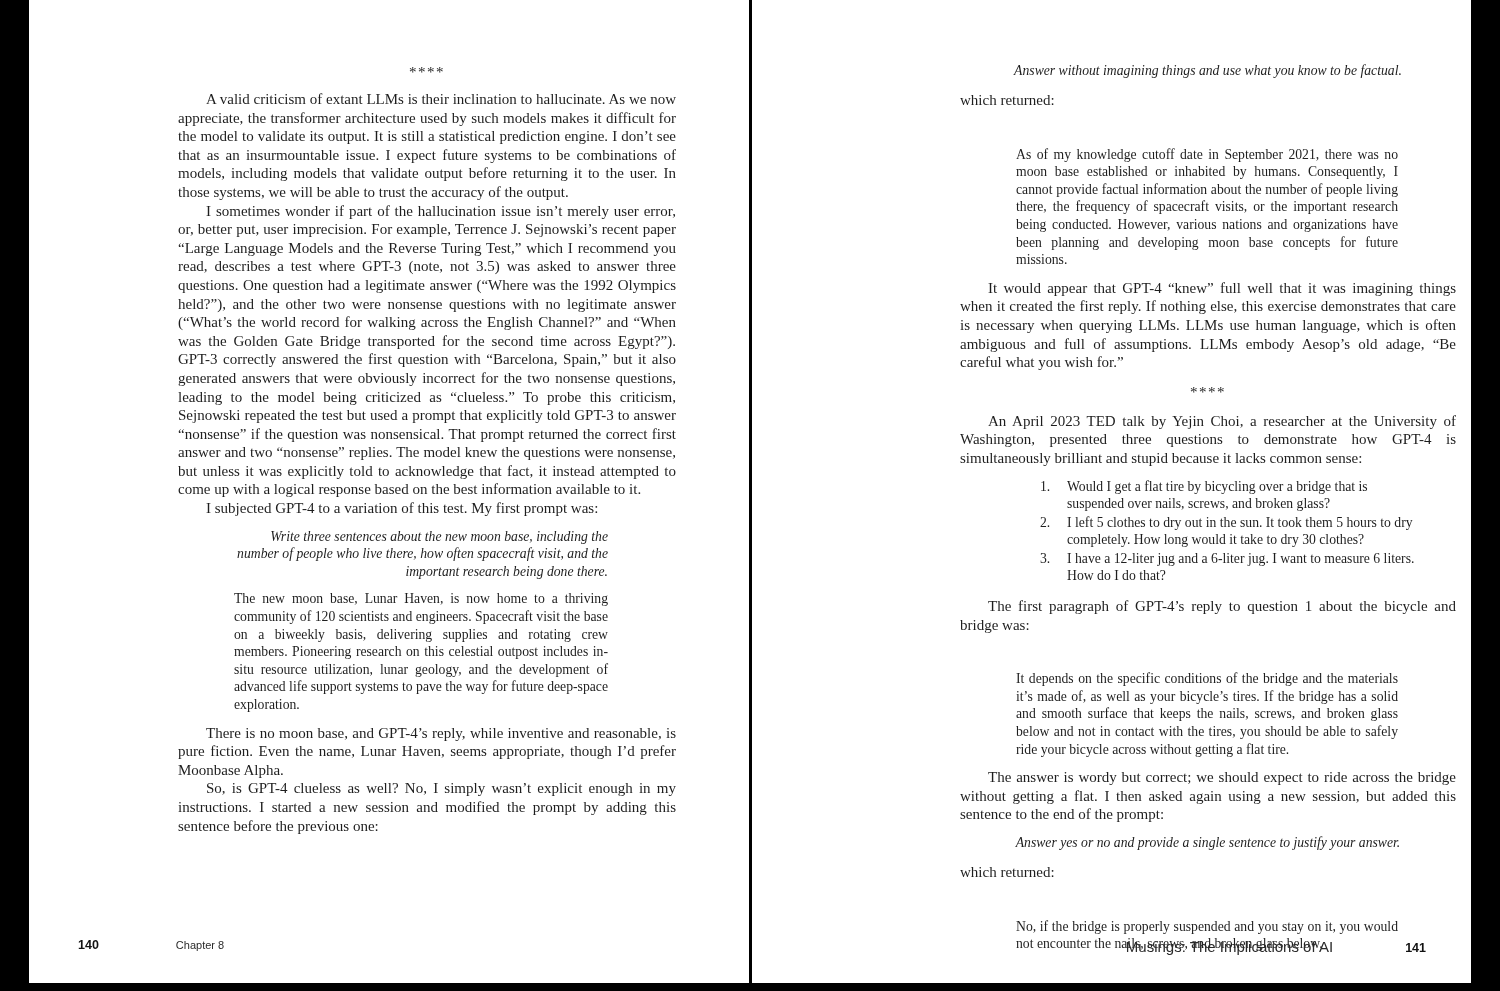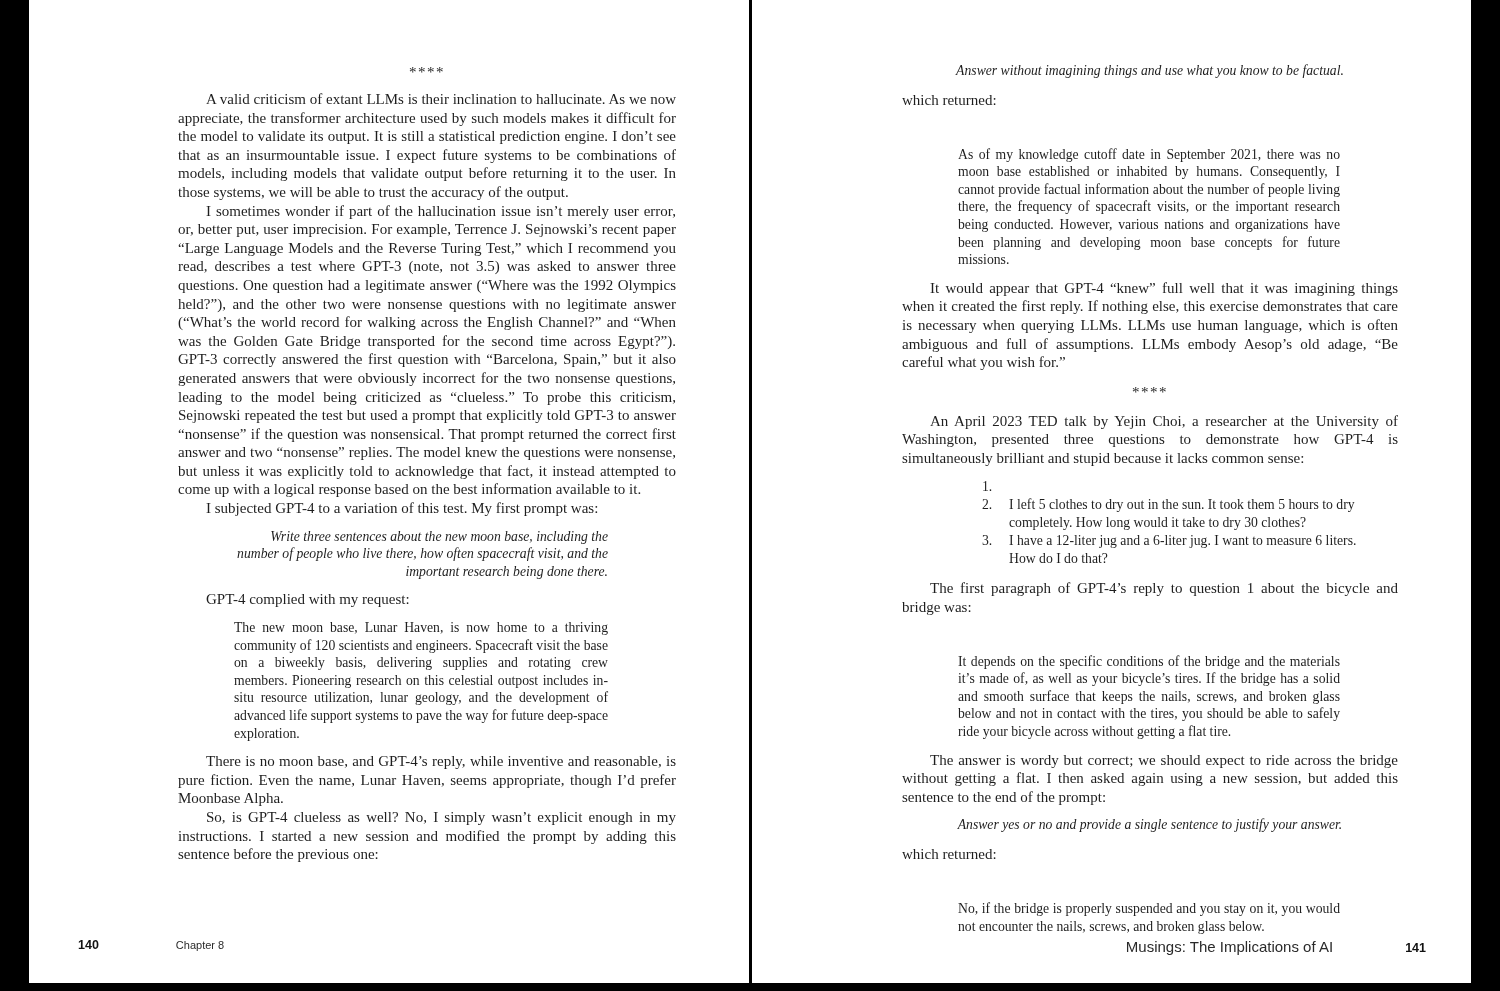--- a/index.html
+++ b/index.html
@@ -12,21 +12,21 @@
     overflow: hidden;
   }
   .edge { position: absolute; top: 0; height: 991px; background: #000; }
   .edge.left { left: 0; width: 29px; }
   .edge.right { right: 0; width: 29px; }
   .bottom-bar { position: absolute; left: 0; bottom: 0; width: 1500px; height: 8px; background: #000; }
   .spine { position: absolute; left: 749px; top: 0; width: 3px; height: 991px; background: #000; }
 
   .col { position: absolute; top: 62px; }
   .col-left  { left: 178px; width: 498px; }
-  .col-right { left: 902px; width: 496px; }
+  .col-right { left: 960px; width: 496px; }
 
   .body-text p.para {
     font-size: 15px;
     line-height: 18.6px;
     text-align: justify;
   }
   p.para.indent { text-indent: 28px; }
   p.para.lead { margin-top: 2px; }
 
   .section-break {
@@ -92,41 +92,41 @@
 <div class="edge right"></div>
 <div class="spine"></div>
 <div class="bottom-bar"></div>
 
 <div class="col col-left body-text">
   <div class="section-break">****</div>
   <p class="para indent lead">A valid criticism of extant LLMs is their inclination to hallucinate. As we now appreciate, the transformer architecture used by such models makes it difficult for the model to validate its output. It is still a statistical prediction engine. I don’t see that as an insurmountable issue. I expect future systems to be combinations of models, including models that validate output before returning it to the user. In those systems, we will be able to trust the accuracy of the output.</p>
   <p class="para indent">I sometimes wonder if part of the hallucination issue isn’t merely user error, or, better put, user imprecision. For example, Terrence J. Sejnowski’s recent paper “Large Language Models and the Reverse Turing Test,” which I recommend you read, describes a test where GPT-3 (note, not 3.5) was asked to answer three questions. One question had a legitimate answer (“Where was the 1992 Olympics held?”), and the other two were nonsense questions with no legitimate answer (“What’s the world record for walking across the English Channel?” and “When was the Golden Gate Bridge transported for the second time across Egypt?”). GPT-3 correctly answered the first question with “Barcelona, Spain,” but it also generated answers that were obviously incorrect for the two nonsense questions, leading to the model being criticized as “clueless.” To probe this criticism, Sejnowski repeated the test but used a prompt that explicitly told GPT-3 to answer “nonsense” if the question was nonsensical. That prompt returned the correct first answer and two “nonsense” replies. The model knew the questions were nonsense, but unless it was explicitly told to acknowledge that fact, it instead attempted to come up with a logical response based on the best information available to it.</p>
   <p class="para indent">I subjected GPT-4 to a variation of this test. My first prompt was:</p>
   <div class="quote prompt">Write three sentences about the new moon base, including the number of people who live there, how often spacecraft visit, and the important research being done there.</div>
-  <p class="para indent">GPT-4 complied with my request:</p>
   <div class="quote">The new moon base, Lunar Haven, is now home to a thriving community of 120 scientists and engineers. Spacecraft visit the base on a biweekly basis, delivering supplies and rotating crew members. Pioneering research on this celestial outpost includes in-situ resource utilization, lunar geology, and the development of advanced life support systems to pave the way for future deep-space exploration.</div>
   <p class="para indent">There is no moon base, and GPT-4’s reply, while inventive and reasonable, is pure fiction. Even the name, Lunar Haven, seems appropriate, though I’d prefer Moonbase Alpha.</p>
   <p class="para indent">So, is GPT-4 clueless as well? No, I simply wasn’t explicit enough in my instructions. I started a new session and modified the prompt by adding this sentence before the previous one:</p>
 </div>
 
 <div class="footer footer-left">
   <span class="pagenum">140</span>
   <span class="running">Chapter 8</span>
 </div>
 
 <div class="col col-right body-text">
   <div class="centered-italic">Answer without imagining things and use what you know to be factual.</div>
   <p class="para">which returned:</p>
   <div class="quote">As of my knowledge cutoff date in September 2021, there was no moon base established or inhabited by humans. Consequently, I cannot provide factual information about the number of people living there, the frequency of spacecraft visits, or the important research being conducted. However, various nations and organizations have been planning and developing moon base concepts for future missions.</div>
   <p class="para indent">It would appear that GPT-4 “knew” full well that it was imagining things when it created the first reply. If nothing else, this exercise demonstrates that care is necessary when querying LLMs. LLMs use human language, which is often ambiguous and full of assumptions. LLMs embody Aesop’s old adage, “Be careful what you wish for.”</p>
   <div class="section-break mid">****</div>
   <p class="para indent">An April 2023 TED talk by Yejin Choi, a researcher at the University of Washington, presented three questions to demonstrate how GPT-4 is simultaneously brilliant and stupid because it lacks common sense:</p>
   <div class="qlist">
     <div class="q-item">
       <span class="q-num">1.</span>
+      <span class="q-text">Would I get a flat tire by bicycling over a bridge that is suspended over nails, screws, and broken glass?</span>
     </div>
     <div class="q-item">
       <span class="q-num">2.</span>
       <span class="q-text">I left 5 clothes to dry out in the sun. It took them 5 hours to dry completely. How long would it take to dry 30 clothes?</span>
     </div>
     <div class="q-item">
       <span class="q-num">3.</span>
       <span class="q-text">I have a 12-liter jug and a 6-liter jug. I want to measure 6 liters. How do I do that?</span>
     </div>
   </div>

